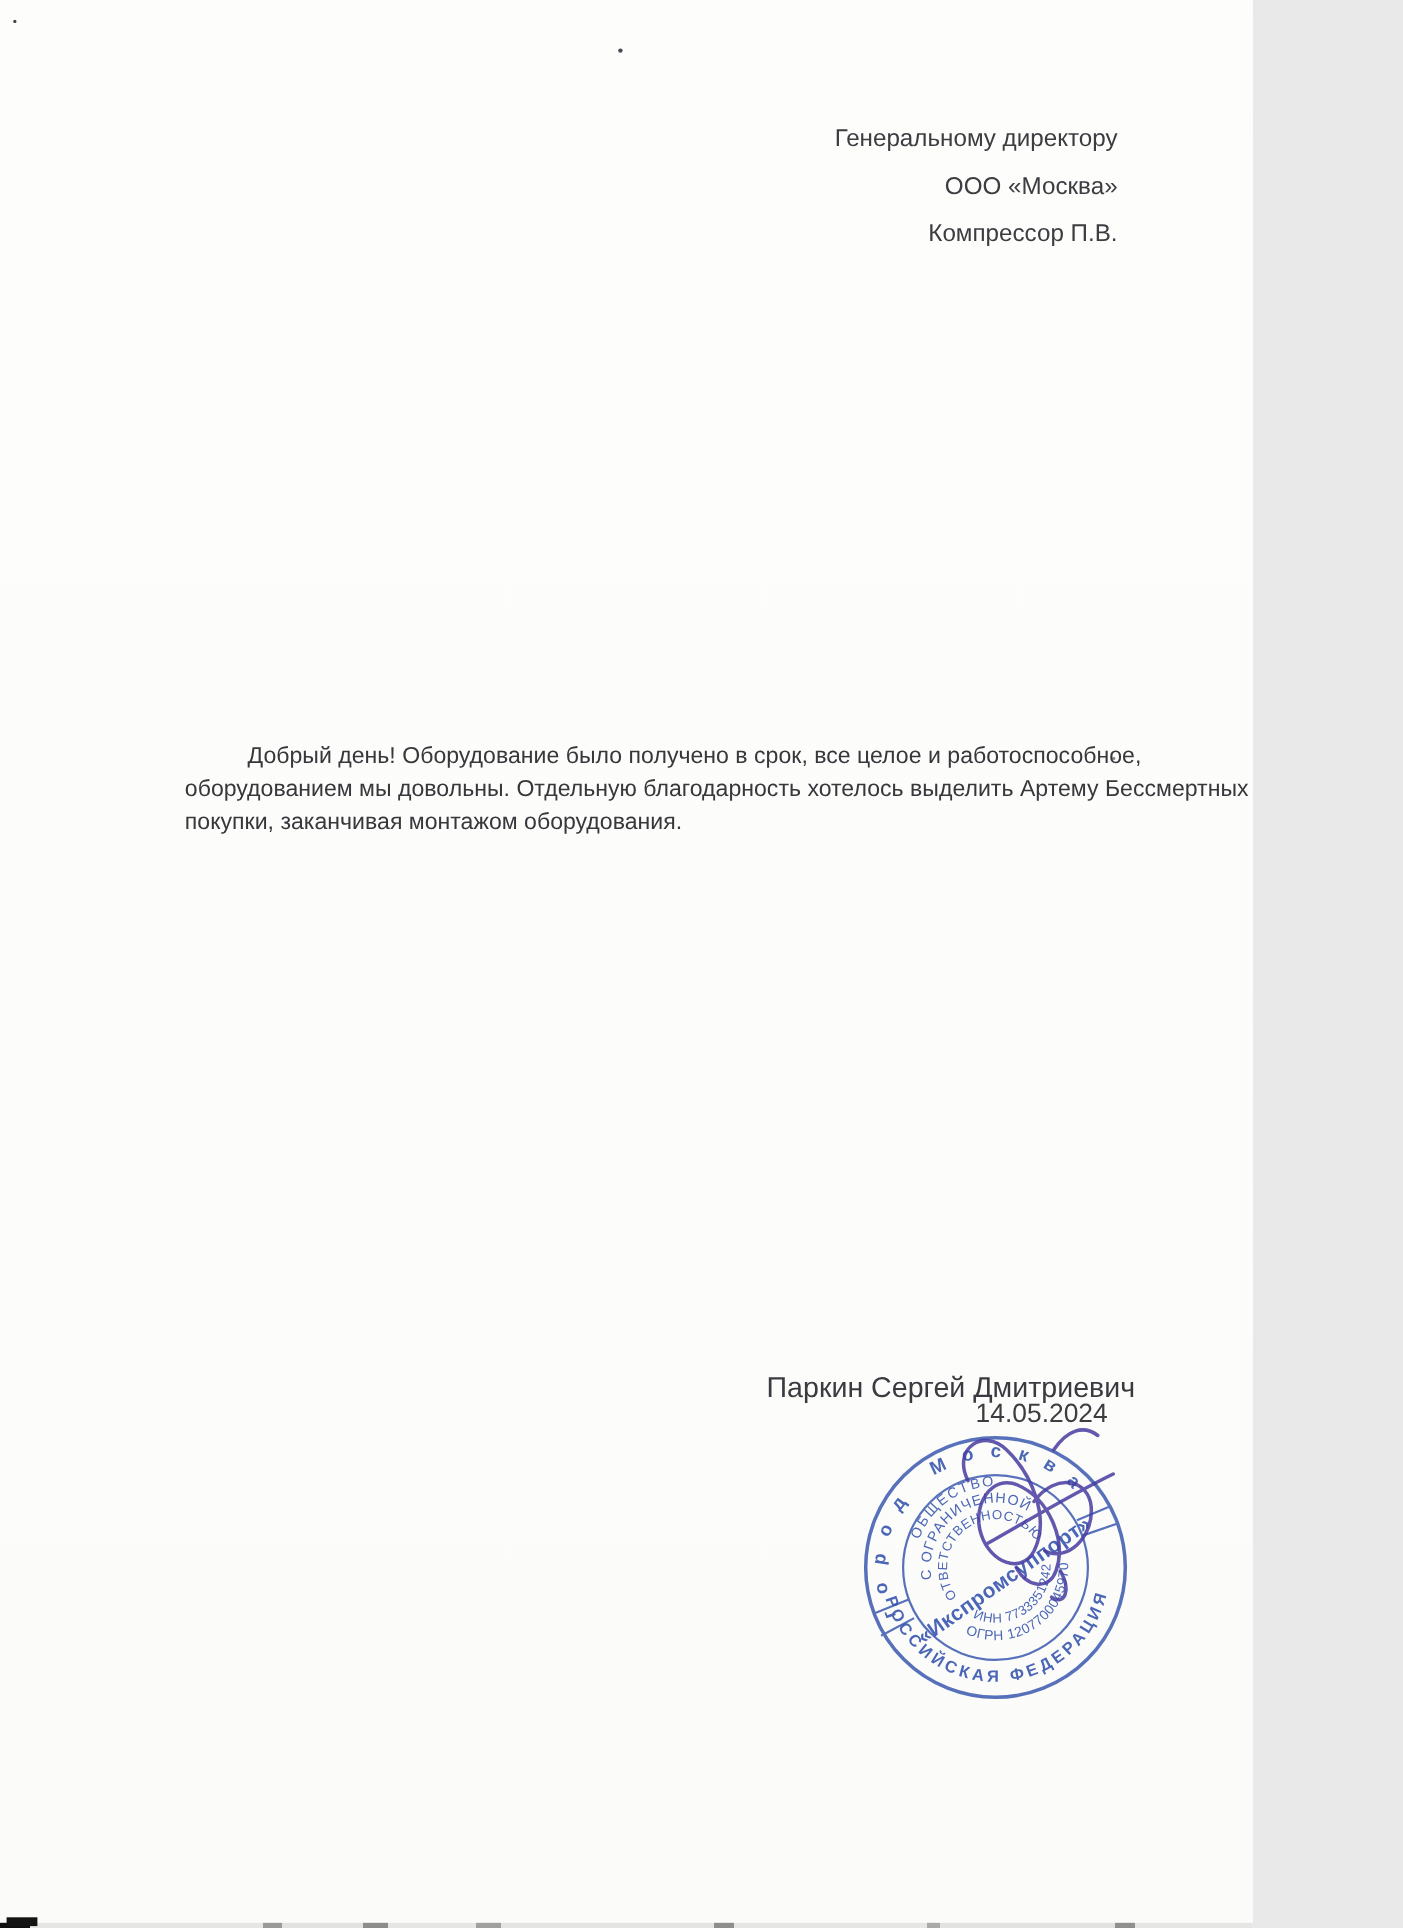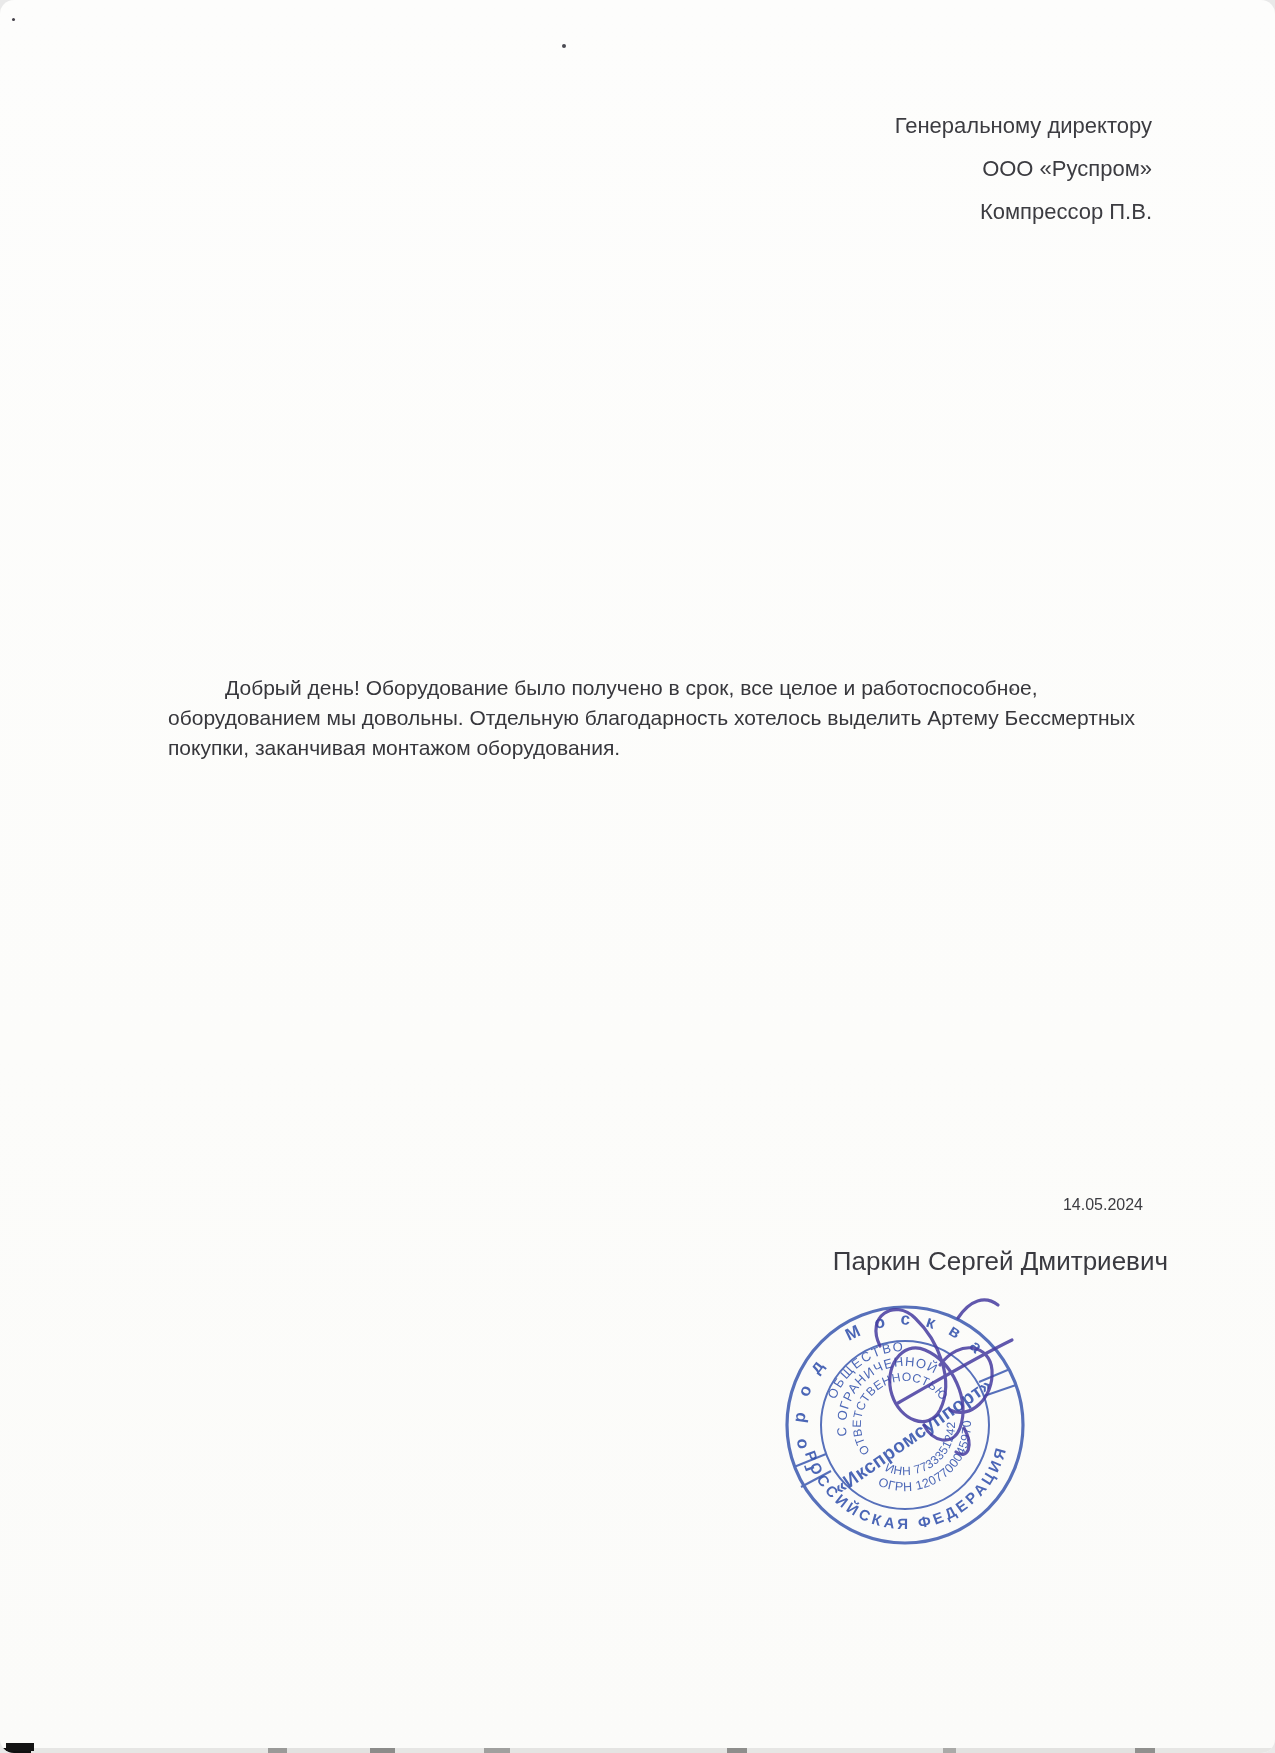--- a/index.html
+++ b/index.html
@@ -1,23 +1,22 @@
 <!DOCTYPE html>
 <html><head>
 <meta charset="utf-8">
 <style>
   html,body{margin:0;padding:0;background:#e9e9e9;}
   #page{
     position:relative;
-    width:1275px;height:1753px;
+    width:1139px;height:1753px;
     background:linear-gradient(180deg,#fdfdfc 0%,#fcfcfa 60%,#fbfbf9 100%);
     overflow:hidden;
     font-family:"Liberation Sans",sans-serif;
     color:#3a3a3f;
-    border-radius:14px;
   }
   .abs{position:absolute;}
   .recipient{
     top:104px;right:123px;
     text-align:right;
     font-size:22px;line-height:43px;
     color:#3c3c41;
   }
   .title{
     top:575px;left:0;width:1253px;
@@ -25,22 +24,22 @@
     font-size:20px;color:#35353a;
     letter-spacing:.2px;
   }
   .body-text{
     top:673px;left:168px;
     font-size:21px;line-height:30px;
     color:#37373c;white-space:nowrap;
   }
   .body-text .line.indent{padding-left:57px;}
   .date-line{
-    top:1196px;right:132px;
-    font-size:16px;color:#3c3c41;margin-left:32px;
+    top:1272px;right:132px;
+    font-size:24px;color:#3c3c41;margin-left:32px;
   }
   .name-line{
     top:1246px;right:107px;
     font-size:26px;color:#3a3a40;
   }
   .speck{position:absolute;border-radius:50%;}
   .speck.s1{left:12px;top:18px;width:3px;height:3px;background:#44404a;}
   .speck.s2{left:562px;top:44px;width:4px;height:4px;background:#4a4a52;}
   .speck.s3{left:1011px;top:688px;width:3px;height:3px;background:#8a8a90;}
   .scan-edge{
@@ -62,21 +61,21 @@
 <body>
 
 <div id="page">
 
   <div class="speck s1"></div>
   <div class="speck s2"></div>
   <div class="speck s3"></div>
 
   <div class="abs recipient">
     <div>Генеральному директору</div>
-    <div>ООО «Руспром»</div>
+    <div>ООО «Москва»</div>
     <div>Компрессор П.В.</div>
   </div>
 
 
   <div class="abs body-text">
     <div class="line indent">Добрый день! Оборудование было получено в срок, все целое и работоспособное,</div>
     <div class="line">оборудованием мы довольны. Отдельную благодарность хотелось выделить Артему Бессмертных</div>
     <div class="line">покупки, заканчивая монтажом оборудования.</div>
   </div>
 

